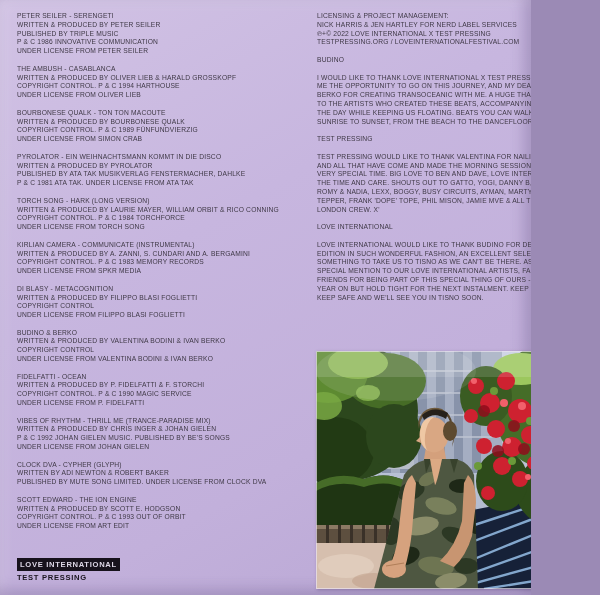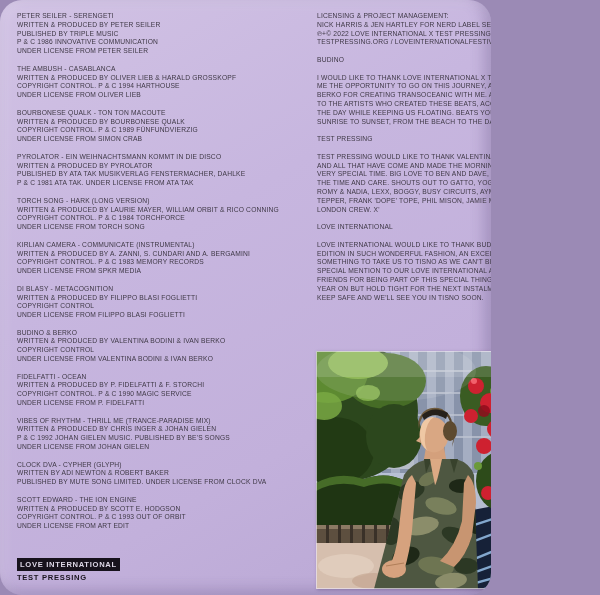--- a/index.html
+++ b/index.html
@@ -1,22 +1,21 @@
 <!DOCTYPE html>
 <html><head>
 <meta charset="utf-8">
 <style>
   html,body{margin:0;padding:0;background:#9b8ab5;}
   .page{
-    position:relative;width:491px;height:595px;overflow:hidden;
+    position:relative;width:531px;height:595px;overflow:hidden;
     background:linear-gradient(150deg,#d1c2e4 0%,#c7b6df 38%,#c2b0db 70%,#b9a7d4 100%);
     font-family:"Liberation Sans","DejaVu Sans",sans-serif;
     color:#3e3845;
     box-shadow:inset -7px -5px 14px rgba(84,64,116,.28), inset 5px 4px 12px rgba(255,255,255,.14);
-    border-radius:22px;
   }
   .col-left{position:absolute;left:17px;top:12px;width:292px;}
   .col-right{position:absolute;left:317px;top:12px;width:273px;}
   .line{font-size:6.7px;line-height:8.8px;letter-spacing:.18px;white-space:nowrap;}
   .credit-block{margin:0 0 8.8px 0;}
   .info-line{font-size:6.7px;line-height:8.8px;letter-spacing:.18px;white-space:nowrap;}
   .info-heading{font-size:6.7px;line-height:8.8px;letter-spacing:.18px;margin:8.8px 0;}
   .info-body{font-size:6.7px;line-height:8.8px;letter-spacing:.18px;margin:0 0 8.8px 0;text-align:left;}
   .label-box{
     position:absolute;left:17px;top:558px;display:inline-block;

